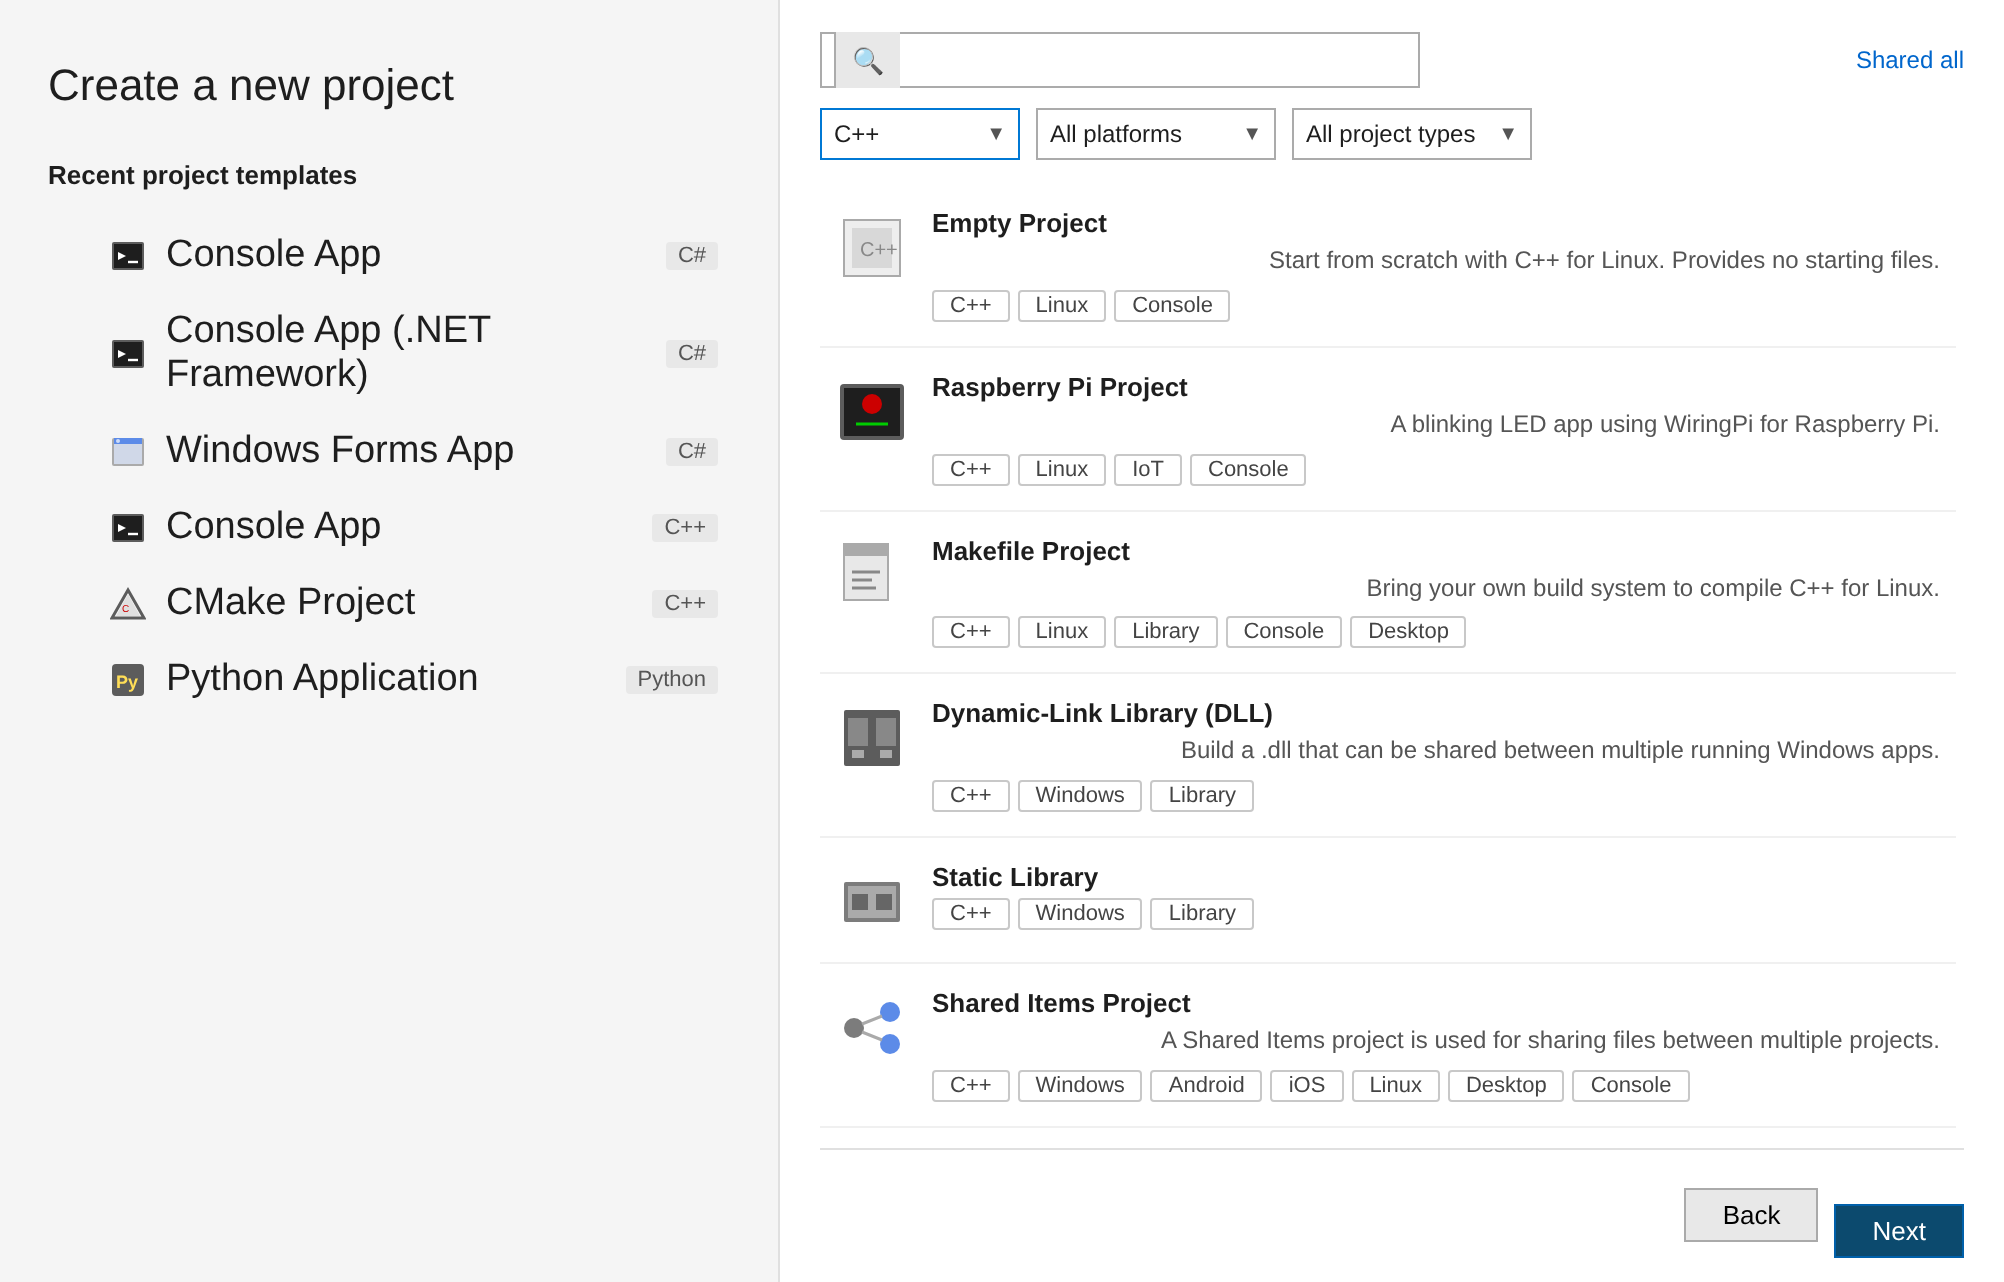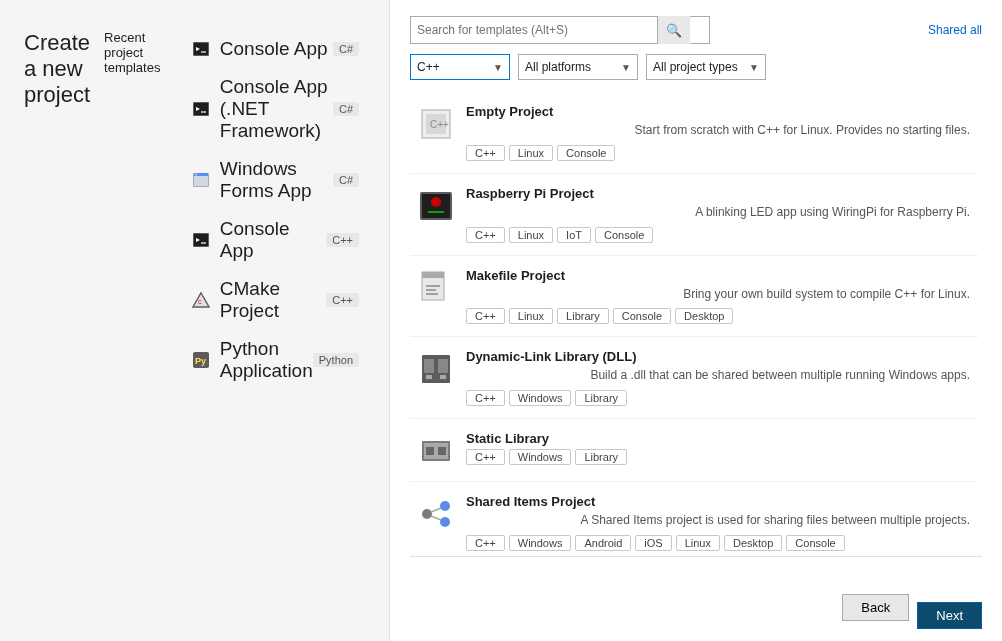--- a/index.html
+++ b/index.html
@@ -19,31 +19,31 @@
       flex: 1;
       overflow: hidden;
     }
     
     .left-panel {
       width: 390px;
       padding: 30px 24px 24px 24px;
       background: #f5f5f5;
       border-right: 1px solid #e0e0e0;
       display: flex;
-      flex-direction: row;
+      flex-direction: column;
     }
     .page-title {
       font-size: 22px;
       font-weight: 300;
       color: #1e1e1e;
       margin-bottom: 24px;
     }
     .section-title {
       font-size: 13px;
-      font-weight: 400;
+      font-weight: 700;
       color: #1e1e1e;
       margin-bottom: 14px;
     }
     .recent-list {
       list-style: none;
     }
     .recent-item {
       display: flex;
       align-items: center;
       justify-content: space-between;
@@ -204,21 +204,21 @@
       border-radius: 2px;
       color: #444;
       background: #fff;
     }
 
     
     .bottom-bar {
       display: flex;
       justify-content: flex-end;
       align-items: center;
-      padding: 28px 0 12px 0;
+      padding: 10px 0 12px 0;
       gap: 8px;
       border-top: 1px solid #e0e0e0;
       margin-top: 4px;
     }
     .btn-back {
       padding: 5px 18px;
       background: #e8e8e8;
       border: 1px solid #aaa;
       font-size: 13px;
       cursor: pointer;
@@ -315,21 +315,20 @@
           </div>
           <span class="lang-badge badge-python">Python</span>
         </li>
       </ul>
   </div>
 
   <div class="right-panel">
     <div class="top-bar">
       <div class="search-row">
         <div class="search-box">
-          <input class="search-input" type="text" placeholder="Search for templates (Alt+S)" style="">
           <button class="search-btn">🔍</button>
         </div>
       </div>
       <button class="clear-all-btn">Shared all</button>
     </div>
 
     <div class="filter-row">
       <div class="filter-select filter-select-lang">
         <span>C++</span>
         <span class="chevron">▼</span>

